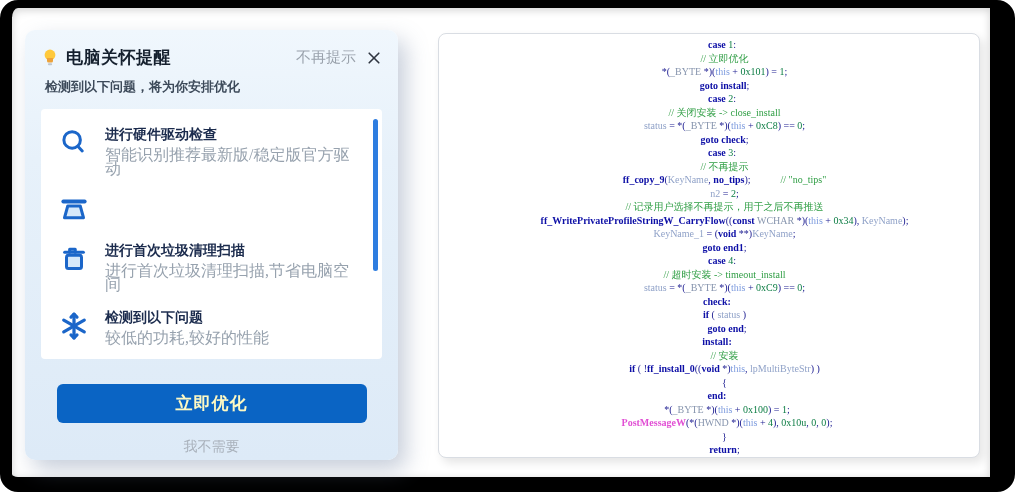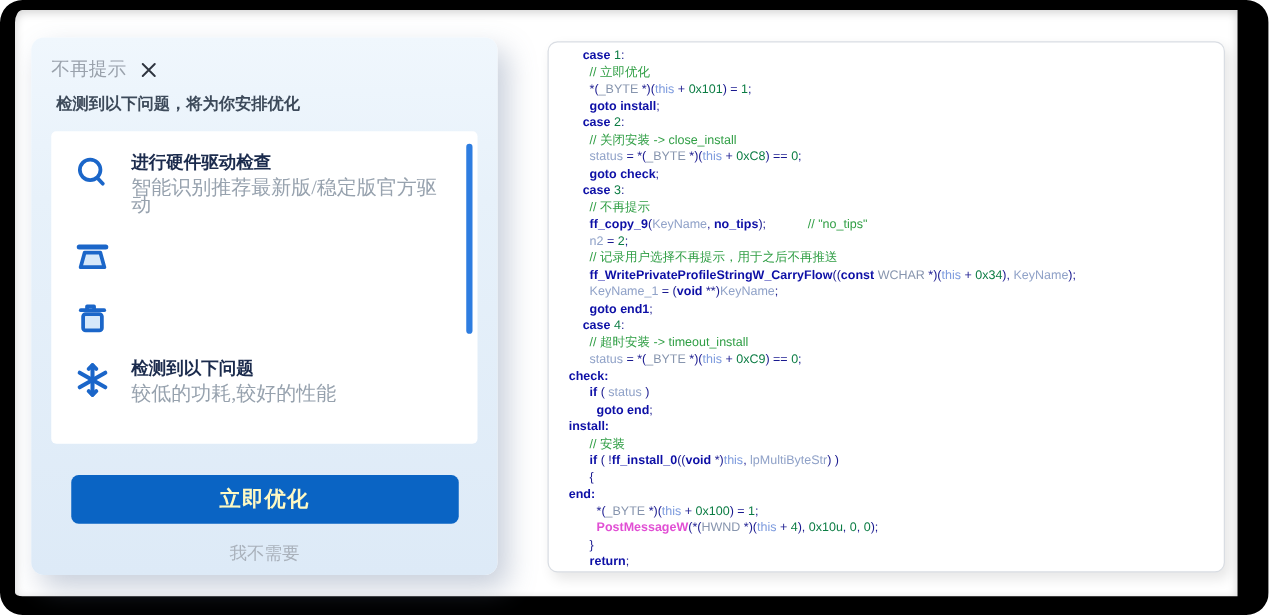--- a/index.html
+++ b/index.html
@@ -33,22 +33,22 @@
   .primary-btn{display:block;margin:25px auto 0 auto;width:310px;height:39px;border:none;
                border-radius:6px;background:var(--accent,#0a64c4);color:#fef9c3;
                font-size:17px;font-weight:bold;font-family:Liberation Mono, monospace;
                letter-spacing:1px;cursor:pointer;}
   .secondary{margin-top:15px;text-align:center;font-size:14px;color:#a9b1bb;cursor:pointer;}
 
   
   .code-panel{position:absolute;left:426px;top:25px;width:542px;height:425px;background:#ffffff;
               border:1px solid #d9dde3;border-radius:8px;box-sizing:border-box;
               box-shadow:4px 5px 10px rgba(0,0,0,.10);overflow:hidden;}
-  pre#code{margin:0;padding:4px 0 0 16px;font-family:Liberation Sans, sans-serif;
-           font-size:10px;line-height:13.5px;white-space:pre;}
+  pre#code{margin:0;padding:4px 0 0 16px;font-family:Liberation Serif, serif;
+           font-size:10px;line-height:13.5px;white-space:pre;text-align:center;}
   .tok-kw {color:var(--c-kw);font-weight:bold;}
   .tok-lbl{color:var(--c-kw);font-weight:bold;}
   .tok-fn {color:var(--c-kw);font-weight:bold;}
   .tok-glb{color:var(--c-kw);font-weight:bold;}
   .tok-pln{color:var(--c-pln);}
   .tok-com{color:var(--c-com);}
   .tok-num{color:var(--c-num);}
   .tok-loc{color:var(--c-loc);}
   .tok-typ{color:var(--c-typ);}
   .tok-ths{color:var(--c-this);}
@@ -56,20 +56,30 @@
 </style>
 </head>
 <body>
 
 <div class="canvas">
   <div class="frame">
     <div class="inner">
 
       <div class="dialog">
         <div class="dlg-header">
+          <div class="dlg-title-wrap">
+            <span class="item-icon" style="width:18px;height:20px;flex:0 0 18px;margin:0;">
+              <svg viewBox="0 0 24 26" width="18" height="20">
+                <circle cx="12" cy="9" r="7.2" fill="#ffc93c"></circle>
+                <path d="M8 13 h8 v4 a2 2 0 0 1 -2 2 h-4 a2 2 0 0 1 -2 -2 z" fill="#eda23a"></path>
+                <rect x="9.2" y="20" width="5.6" height="2.6" rx="1.3" fill="#bfc6cd"></rect>
+              </svg>
+            </span>
+            <span class="dlg-title">电脑关怀提醒</span>
+          </div>
           <div class="dlg-header-right">
             <span class="dismiss">不再提示</span>
             <span class="close">
               <svg viewBox="0 0 20 20" width="16" height="16">
                 <path d="M4 4 L16 16 M16 4 L4 16" stroke="#2f3540" stroke-width="2" stroke-linecap="round"></path>
               </svg>
             </span>
           </div>
         </div>
 
@@ -92,20 +102,24 @@
                     <path d="M3.5 5.2 h17" stroke="#1b66c9" stroke-width="3.2" stroke-linecap="round"></path>
                     <path d="M7 8.8 h10 l2.6 9.4 h-15.2 z" fill="#d6e8fa" stroke="#1b66c9" stroke-width="2.4" stroke-linecap="round" stroke-linejoin="round"></path>
                   </svg></span>
               </div>
               <div class="list-item">
                 <span class="item-icon"><svg viewBox="0 0 24 24" width="30" height="30">
                     <path d="M4.5 6.5 h15" fill="none" stroke="#1b66c9" stroke-width="2.4" stroke-linecap="round" stroke-linejoin="round"></path>
                     <path d="M8.5 6.5 v-2.4 h4.5 v2.4" fill="none" stroke="#1b66c9" stroke-width="2.4" stroke-linecap="round" stroke-linejoin="round"></path>
                     <rect x="6" y="9" width="12" height="10.5" rx="1.6" fill="#d6e8fa" stroke="#1b66c9" stroke-width="2.4" stroke-linecap="round" stroke-linejoin="round"></rect>
                   </svg></span>
+                <div>
+                  <div class="item-title">进行首次垃圾清理扫描</div>
+                  <div class="item-desc">进行首次垃圾清理扫描,节省电脑空间</div>
+                </div>
               </div>
               <div class="list-item">
                 <span class="item-icon"><svg viewBox="0 0 24 24" width="30" height="30">
                     <g stroke="#1b66c9" stroke-width="2.6" stroke-linecap="round">
                       <path d="M12 2.5 v19"></path>
                       <path d="M3.8 7.3 L20.2 16.7"></path>
                       <path d="M20.2 7.3 L3.8 16.7"></path>
                       <path d="M12 2.5 l-2.4 2.4 M12 2.5 l2.4 2.4 M12 21.5 l-2.4 -2.4 M12 21.5 l2.4 -2.4"></path>
                     </g>
                   </svg></span>

